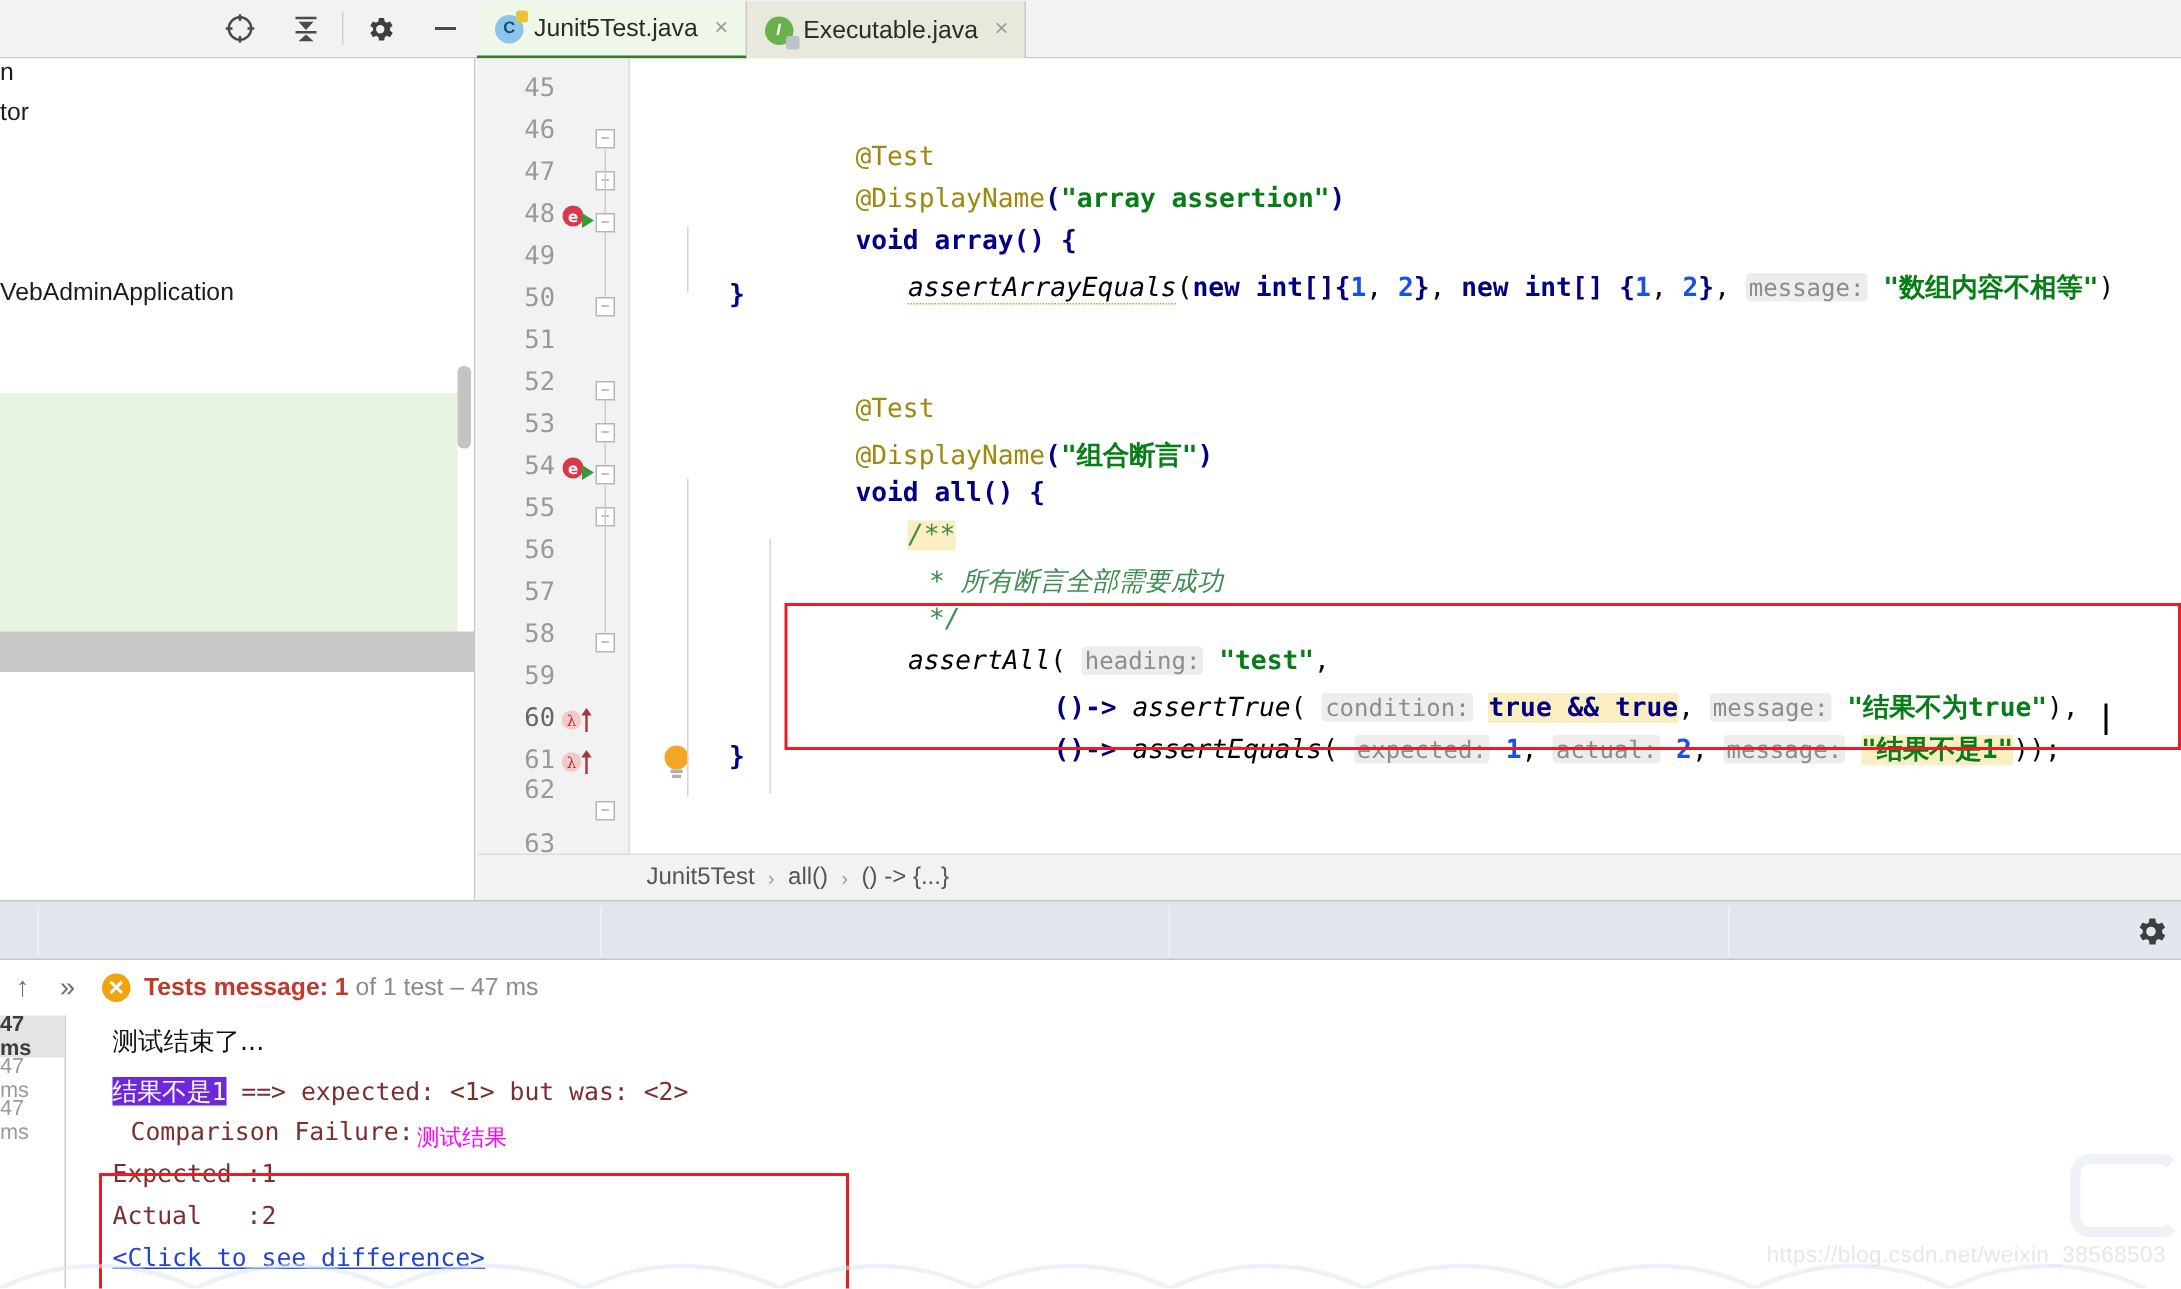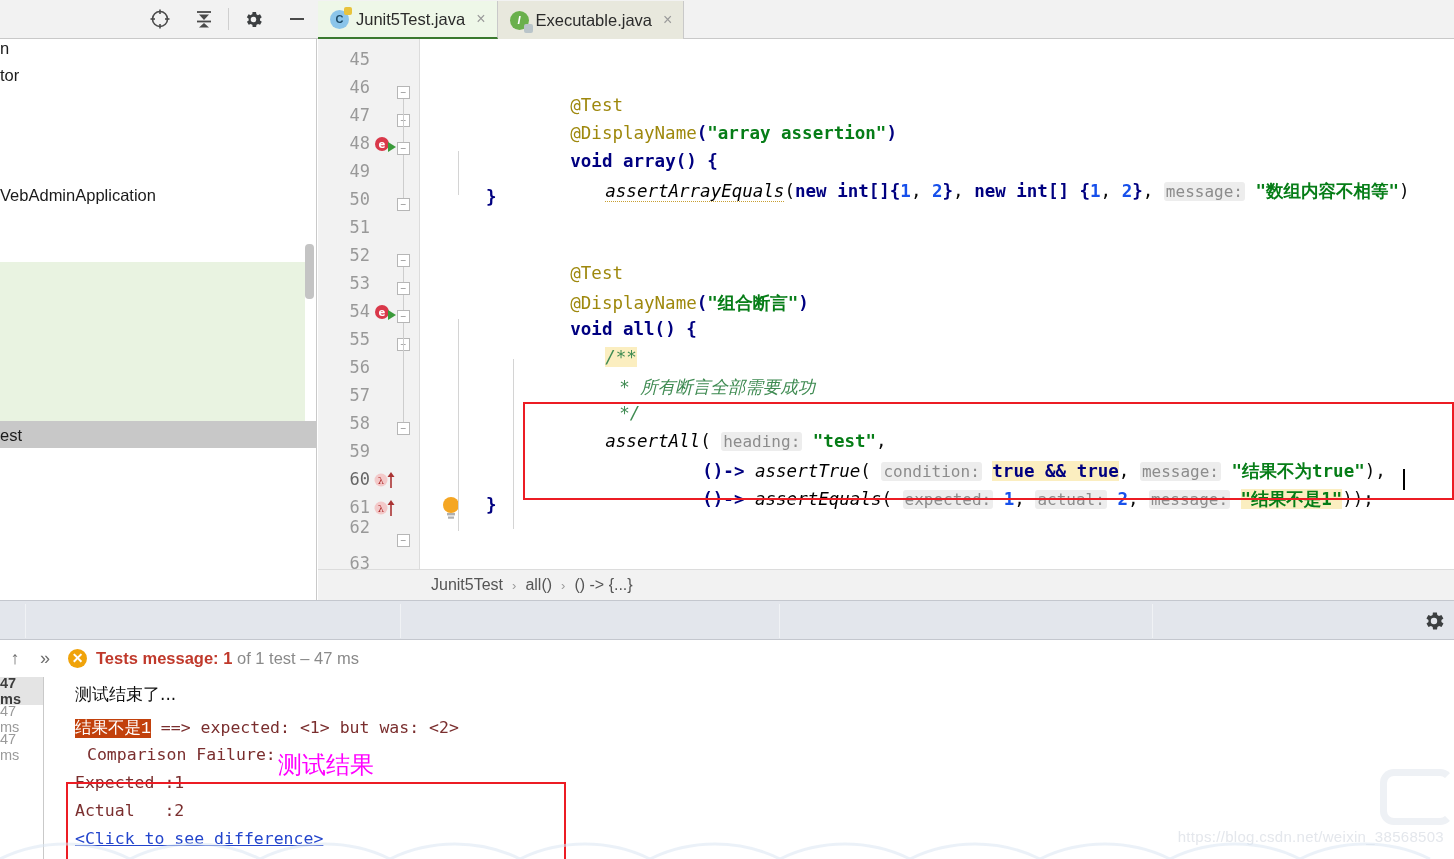--- a/index.html
+++ b/index.html
@@ -174,25 +174,25 @@
   }
   .tc-row.first { background: #e4e4e4; color: #3c3c3c; font-weight: bold; }
 
   .console {
     position: absolute; left: 63px; top: 0; width: 1391px; height: 182px;
     font-family: "DejaVu Sans Mono", monospace; font-size: 16.5px; text-align: center;
   }
   .c-row { position: absolute; left: 12px; white-space: pre; }
   .c-zh { font-family: "DejaVu Sans", sans-serif; font-size: 17px; color: #111; }
   .c-err { color: #7a2e2e; }
-  .c-sel { background: #c2410c; color: #ffffff; font-family: Liberation Mono, monospace; }
+  .c-sel { background: #6d28d9; color: #ffffff; }
   .c-link { color: #2244cc; text-decoration: underline; }
   .anno-pink {
     position: absolute; color: #ff00ff; font-family: "DejaVu Sans", sans-serif;
-    font-size: 24px;
+    font-size: 15px;
   }
 
   .watermark {
     position: absolute; right: 10px; bottom: 14px;
     color: #e4e7ec; font-size: 15px; letter-spacing: .3px;
   }
   .wm-shape {
     position: absolute; right: 0px; bottom: 34px; width: 74px; height: 56px;
     border: 7px solid #eef1f5; border-radius: 14px; border-right-color: transparent;
   }
@@ -255,23 +255,20 @@
     <div class="lp-band-green"></div>
     <div class="lp-band-gray"></div>
     <div class="lp-row" style="position:absolute;left:0;top:-5px;">
       <span>n</span>
     </div>
     <div class="lp-row" style="position:absolute;left:0;top:22px;">
       <span>tor</span>
     </div>
     <div class="lp-row" style="position:absolute;left:0;top:142px;">
       <span>VebAdminApplication</span>
-    </div>
-    <div class="lp-row" style="position:absolute;left:0;top:382px;width:317px;">
-      <span>est</span>
     </div>
     <div class="lp-scroll"></div>
   </div>
 
   <div class="editor">
 
     <div class="row-hl" style="top:416px;"></div>
 
     <div class="gutter"></div>
     <div class="gutter2"></div>

